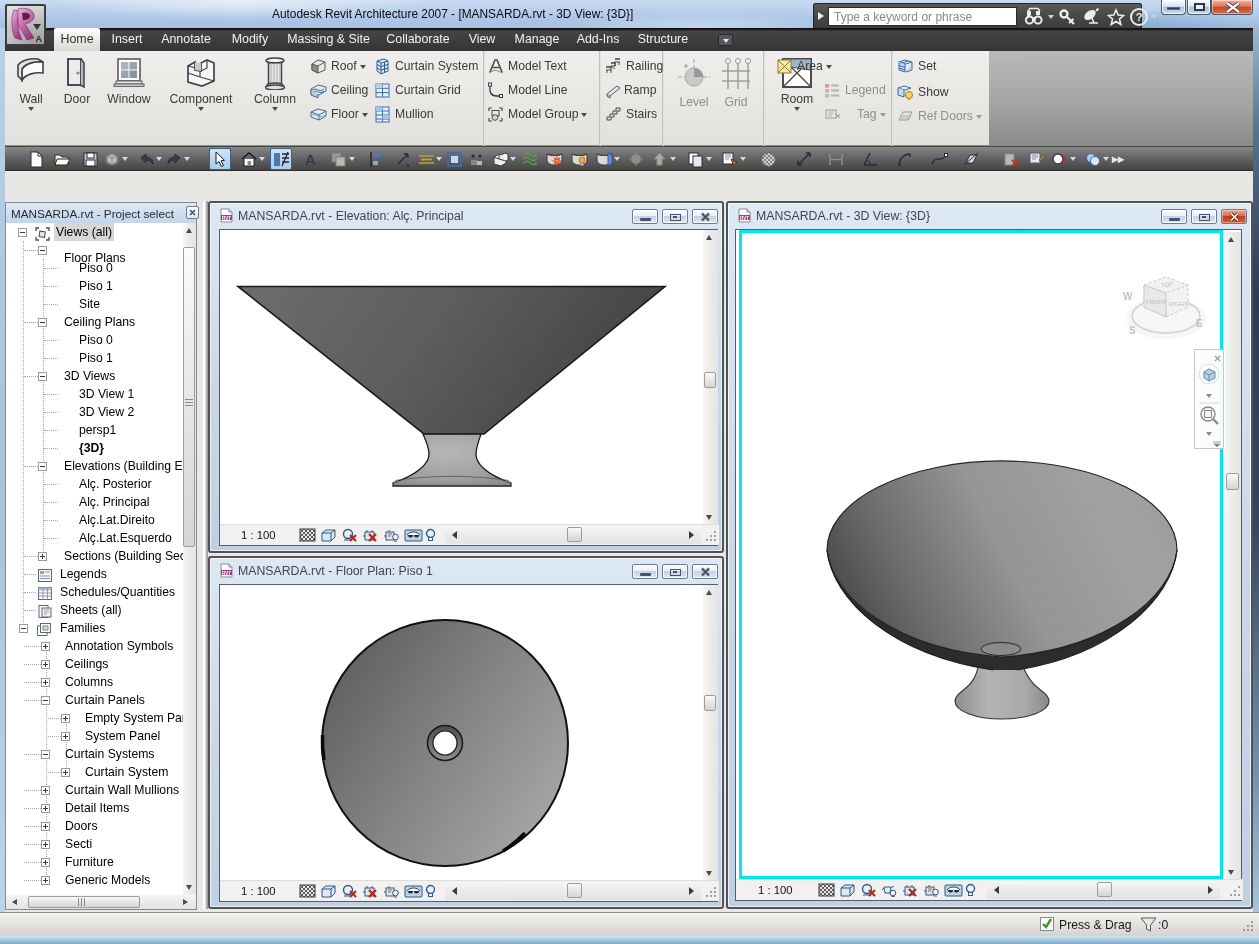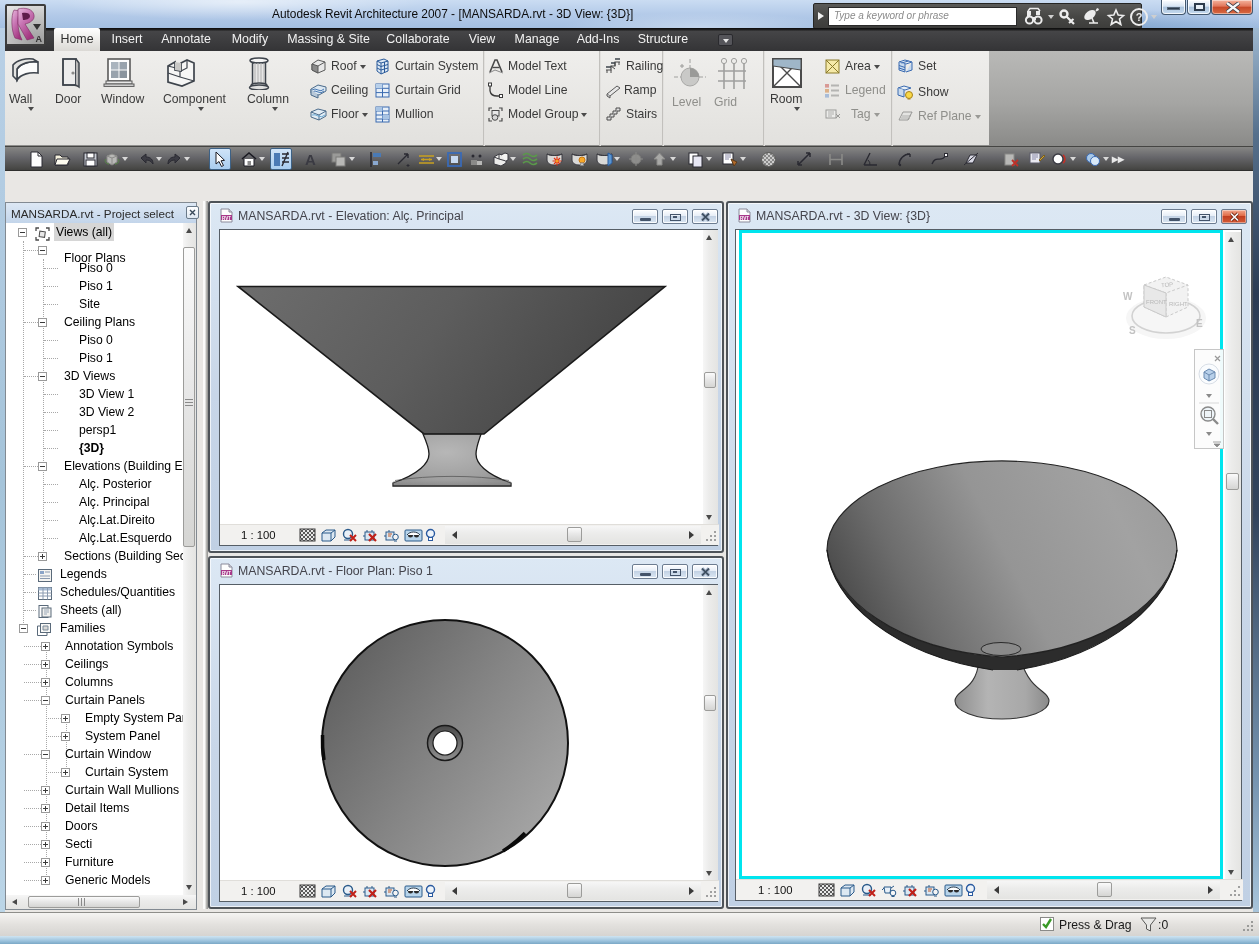--- a/index.html
+++ b/index.html
@@ -19,21 +19,21 @@
 
 #tabs{left:5px;top:28px;width:1249px;height:23px;background:linear-gradient(#111 0,#111 4%,#454547 15%,#3c3c3e 60%,#343436)}
 .tab{position:absolute;top:0;height:23px;color:#f2f2f2;font-size:12.4px;line-height:22px;text-align:center}
 .tab.on{background:linear-gradient(#ffffff,#e9e8e5 60%,#dbd9d5);color:#2e2e2e;border-radius:2px 2px 0 0}
 
 #rib{left:5px;top:51px;width:1249px;height:95px;background:linear-gradient(#efeeec,#e6e5e2 70%,#e2e1de);border-bottom:1px solid #8e8e8c}
 #ribcap{left:0;bottom:0;width:979px;height:19px;background:linear-gradient(#f0efed,#e2e1de);border-top:1px solid #d8d7d4;color:#3f3f3f;font-size:12px}
 .rcap{position:absolute;top:2px;text-align:center}
 .rsep{position:absolute;top:0;width:2px;height:95px;background:linear-gradient(90deg,#b2b0ac,#f2f1ef)}
 #ribempty{right:0;top:0;width:265px;height:95px;background:linear-gradient(#b9b9b7,#a5a5a3 55%,#8a8a88)}
-.bigbtn{position:absolute;top:2px;color:#3a3a3a;font-size:12.2px}
+.bigbtn{position:absolute;top:2px;text-align:center;color:#3a3a3a;font-size:12.2px}
 .bigbtn .lb{margin-top:2px}
 .smb{position:absolute;height:20px;color:#3a3a3a;font-size:12.2px;line-height:19px;white-space:nowrap}
 .smb svg,.bigbtn svg{display:inline-block;vertical-align:middle}
 .gray{color:#8f8f8b}
 .darr{display:inline-block;width:0;height:0;border:3.5px solid transparent;border-top:4px solid #4a4a4a;vertical-align:middle;margin-left:3px;margin-top:4px}
 .gray .darr{border-top-color:#9a9a96}
 
 #tbar{left:5px;top:146px;width:1249px;height:25px;background:linear-gradient(#868684,#66666a 45%,#4a4a48 90%,#424240);border-top:1px solid #454543;border-bottom:1px solid #2f2f2d}
 .ti{position:absolute;top:4px;width:17px;height:17px}
 .tsel{position:absolute;top:1px;width:22px;height:22px;background:linear-gradient(#cfe3f7,#a9cdef);border:1px solid #3d6185;border-radius:2px}
@@ -76,21 +76,21 @@
 <path d="M7 4 C4 9 4 24 8 32 L15 34 C10 24 10 10 13 5 Z" fill="url(#rg)" stroke="#7c2a62" stroke-width="0.6"></path>
 <path d="M11 3 C18 1 26 3 27 9 C28 14 23 17 18 18 L27 32 L20 34 L11 18 Z" fill="url(#rg)" stroke="#7c2a62" stroke-width="0.6"></path>
 <path d="M15 7 C19 6 23 7 23 10 C23 13 19 14 16 14 Z" fill="#5e1c4a"></path>
 </svg>
 <div class="a" style="right:3px;top:18px;width:0;height:0;border:4.5px solid transparent;border-top:6px solid #333"></div>
 <div class="a" style="right:2px;bottom:0px;font-size:9px;color:#333;font-weight:bold">A</div>
 </div>
 <div class="a" style="left:813px;top:3px;width:329px;height:26px;background:linear-gradient(#5a5a58,#474745 50%,#3d3d3b);border:1px solid #252523;border-radius:2px">
 <div class="a" style="left:4px;top:8px;width:0;height:0;border:4px solid transparent;border-left:6px solid #f0f0f0"></div>
 <div class="a" style="left:14px;top:3px;width:189px;height:19px;background:#fff;border:1px solid #2a2a2a"></div>
-<div class="a tx" style="left:20px;top:6px;font-size:10px;font-style:italic;color:#8a8a8a">Type a keyword or phrase</div>
+<div class="a tx" style="left:20px;top:6px;font-size:12px;color:#8a8a8a">Type a keyword or phrase</div>
 <svg class="a" style="left:208px;top:3px" width="24" height="20" viewBox="0 0 24 20">
       <path d="M5 4 L9 4 L9 8 L5 12 Z M14 4 L18 4 L18 8 L14 8 Z" fill="#ececec"></path>
       <circle cx="7.5" cy="13" r="3.6" fill="none" stroke="#ececec" stroke-width="2"></circle>
       <circle cx="16" cy="13" r="3.6" fill="none" stroke="#ececec" stroke-width="2"></circle>
       <rect x="10" y="10" width="4" height="3" fill="#ececec"></rect>
       <path d="M6 4 L8 1.5 L16 1.5 L18 4" fill="none" stroke="#ececec" stroke-width="1.6"></path>
     </svg>
 <div class="a" style="left:234px;top:11px;width:0;height:0;border:3px solid transparent;border-top:4px solid #cfcfcf"></div>
 <svg class="a" style="left:244px;top:4px" width="20" height="18" viewBox="0 0 20 18">
       <circle cx="6" cy="6" r="3.5" fill="none" stroke="#ededed" stroke-width="2.4"></circle>
@@ -277,51 +277,51 @@
         <path d="M2 12 L2 15 M6 12 L6 15 M6 8 L10 11 M10 4 L10 8 M14 4 L14 7" stroke="#4a4a4a"></path>
         <path d="M1 9 L6 9 M6 5 L10 5 M10 1 L15 1" stroke="#3e444c" stroke-width="1.5"></path>
       </svg><span style="margin-left:4px">Railing</span></div>
 <div class="smb" style="left:600px;top:30px"><svg width="17" height="17" viewBox="0 0 17 17">
         <path d="M2 12 L12 4 L15 6 L5 14 Z" fill="#e8e8e8" stroke="#5a5a5a"></path>
         <path d="M2 12 L2 14 L5 16 L5 14" fill="#c8c8c8" stroke="#5a5a5a"></path>
       </svg><span style="margin-left:2px">Ramp</span></div>
 <div class="smb" style="left:600px;top:54px"><svg width="17" height="17" viewBox="0 0 17 17">
         <path d="M2 14 L2 11 L5 11 L5 8 L8 8 L8 5 L11 5 L11 2 L15 2 L15 5 L12 5 L12 8 L9 8 L9 11 L6 11 L6 14 Z" fill="#e0e0e0" stroke="#4a4a4a"></path>
       </svg><span style="margin-left:4px">Stairs</span></div>
-<div class="smb" style="left:819px;top:6px"><svg width="17" height="17" viewBox="0 0 17 17">
+<div class="smb" style="left:771px;top:6px"><svg width="17" height="17" viewBox="0 0 17 17">
         <rect x="2" y="2" width="13" height="13" fill="#f5e9a8" stroke="#8a7a2a"></rect>
         <path d="M2 2 L15 15 M15 2 L2 15" stroke="#8a7a2a"></path>
       </svg><span style="margin-left:4px">Area</span><span class="darr"></span></div>
 <div class="smb gray" style="left:819px;top:30px"><svg width="17" height="17" viewBox="0 0 17 17">
         <rect x="1" y="2" width="4" height="3.6" fill="#d89a96"></rect>
         <rect x="1" y="7" width="4" height="3.6" fill="#dcb088"></rect>
         <rect x="1" y="12" width="4" height="3.6" fill="#a8bcd8"></rect>
         <path d="M7 3.5 L15 3.5 M7 8.5 L15 8.5 M7 13.5 L15 13.5" stroke="#b4b4b2" stroke-width="2"></path>
       </svg><span style="margin-left:4px">Legend</span></div>
 <div class="smb gray" style="left:819px;top:54px"><svg width="17" height="17" viewBox="0 0 17 17">
         <rect x="2" y="4" width="10" height="8" fill="#ececea" stroke="#9a9a98"></rect>
         <path d="M4 6 L10 6 M4 8 L10 8 M4 10 L8 10" stroke="#b0b0ae"></path>
         <path d="M12 8 L16 12 M16 8 L12 12" stroke="#9a9a98"></path>
-      </svg><span style="margin-left:10px">Tag</span><span class="darr"></span></div>
+      </svg><span style="margin-left:16px">Tag</span><span class="darr"></span></div>
 <div class="smb" style="left:892px;top:6px"><svg width="17" height="17" viewBox="0 0 17 17">
         <path d="M2 4 L8 2 L15 4 L9 6 Z" fill="#e8f0f8" stroke="#3a6ab0"></path>
         <path d="M2 4 L2 12 L8 14 L8 6 M15 4 L15 12 L9 14" fill="#c8daee" stroke="#3a6ab0"></path>
         <path d="M4.5 5 L11.5 3 M2 7.5 L8 9.5 M2 10 L8 12" stroke="#3a6ab0"></path>
       </svg><span style="margin-left:4px">Set</span></div>
 <div class="smb" style="left:892px;top:32px"><svg width="17" height="17" viewBox="0 0 17 17">
         <path d="M1 4 L7 2 L14 4 L8 6 Z" fill="#e8f0f8" stroke="#3a6ab0"></path>
         <path d="M1 4 L1 11 L7 13 L7 6" fill="#c8daee" stroke="#3a6ab0"></path>
         <circle cx="12" cy="11" r="3.5" fill="#f8d848" stroke="#a8821a"></circle>
         <path d="M10.5 15 L13.5 15" stroke="#a8821a"></path>
       </svg><span style="margin-left:4px">Show</span></div>
 <div class="smb gray" style="left:892px;top:56px"><svg width="17" height="17" viewBox="0 0 17 17">
         <path d="M2 12 L6 4 L15 4 L11 12 Z" fill="#e4e4e2" stroke="#9a9a98"></path>
         <path d="M4 10 L13 10 M5 8 L14 8" stroke="#b0b0ae"></path>
         <path d="M11 12 L15 4" stroke="#9a9a98" stroke-dasharray="2 2"></path>
-      </svg><span style="margin-left:4px">Ref Plane</span><span class="darr"></span></div>
+      </svg><span style="margin-left:4px">Ref Doors</span><span class="darr"></span></div>
 </div>
 <div id="tbar" class="a">
 <div class="tsel a" style="left:204px"></div>
     <div class="tsel a" style="left:265px"></div>
 <div class="ti" style="left:23px">
       <svg width="17" height="17" viewBox="0 0 17 17">
         <path d="M3 1 L10 1 L14 5 L14 16 L3 16 Z" fill="#fdfdfd" stroke="#2a2a32"></path>
         <path d="M10 1 L10 5 L14 5" fill="none" stroke="#2a2a32"></path>
       </svg>
     </div>
@@ -712,21 +712,21 @@
 <div class="doth" style="left:42px;top:513px;width:13px"></div>
 <div class="pm pl" style="left:55px;top:509px">
         <i></i>
         <b></b>
       </div>
 <div class="trow" style="left:77px;top:504px;padding:0 2px">System Panel</div>
 <div class="doth" style="left:18px;top:531px;width:17px"></div>
 <div class="pm" style="left:35px;top:527px">
         <i></i>
       </div>
-<div class="trow" style="left:57px;top:522px;padding:0 2px">Curtain Window</div>
+<div class="trow" style="left:57px;top:522px;padding:0 2px">Curtain Systems</div>
 <div class="doth" style="left:42px;top:549px;width:13px"></div>
 <div class="pm pl" style="left:55px;top:545px">
         <i></i>
         <b></b>
       </div>
 <div class="trow" style="left:77px;top:540px;padding:0 2px">Curtain System</div>
 <div class="doth" style="left:18px;top:567px;width:17px"></div>
 <div class="pm pl" style="left:35px;top:563px">
         <i></i>
         <b></b>

